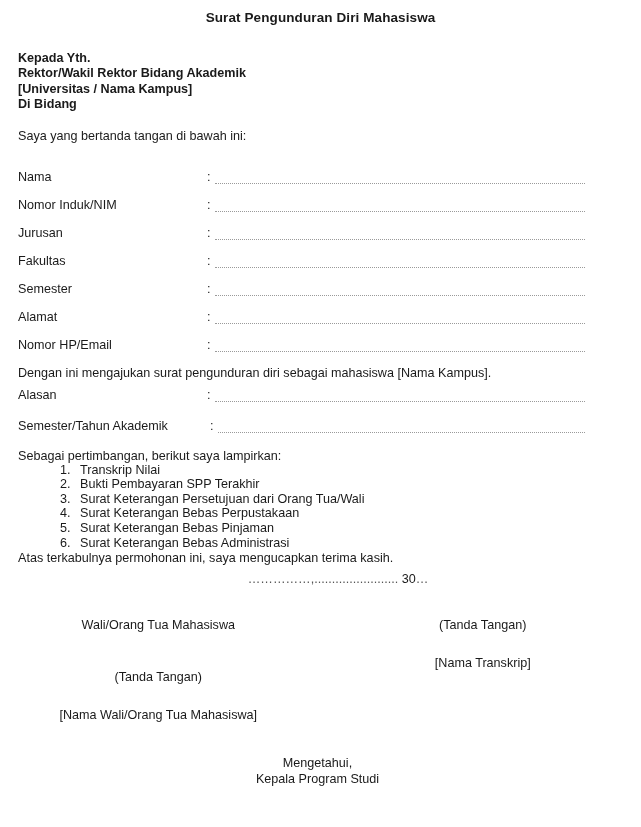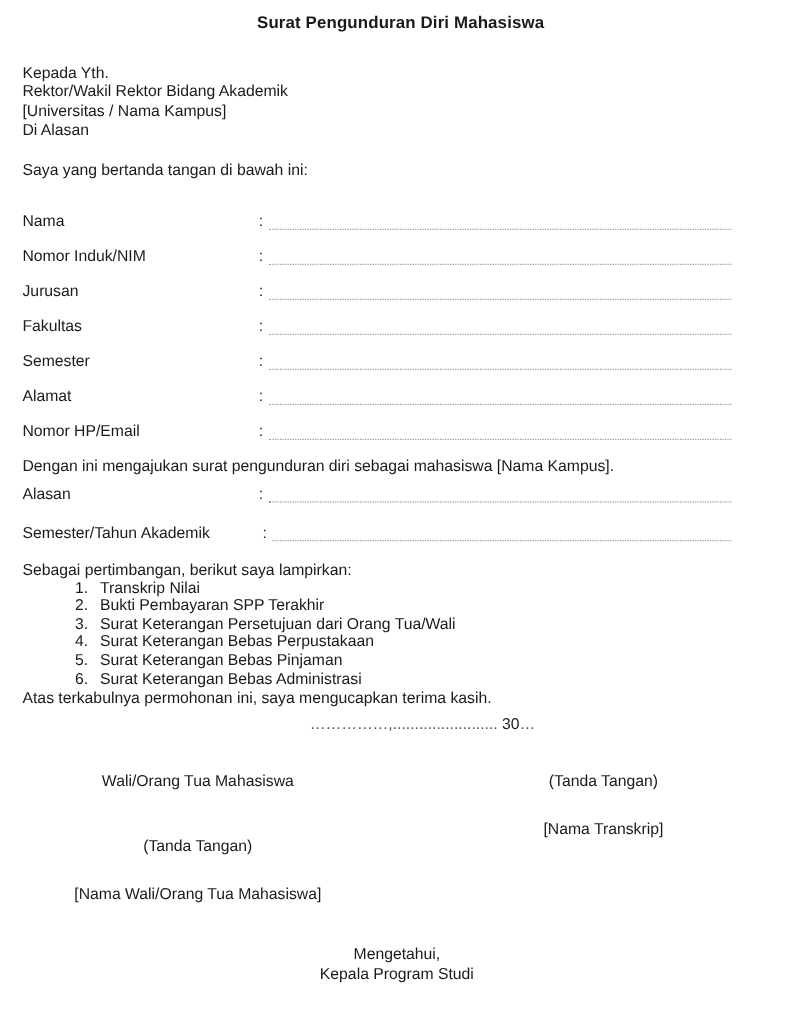--- a/index.html
+++ b/index.html
@@ -29,21 +29,21 @@
     font-size: 13.5px;
     letter-spacing: 0.1px;
     margin: 0;
     padding-top: 10px;
   }
   .addressee {
     margin-top: 26px;
     font-size: 12.6px;
     line-height: 15.4px;
   }
-  .addressee div { white-space: nowrap; }
+  .addressee div { white-space: nowrap; font-weight: bold; }
 
   .intro {
     margin-top: 16px;
     font-size: 12.6px;
   }
 
   .fields {
     margin-top: 13px;
   }
   .field-row {
@@ -137,21 +137,21 @@
 <body>
 
 <div class="page">
 
   <h1 class="doc-title">Surat Pengunduran Diri Mahasiswa</h1>
 
   <div class="addressee">
     <div>Kepada Yth.</div>
     <div>Rektor/Wakil Rektor Bidang Akademik</div>
     <div>[Universitas / Nama Kampus]</div>
-    <div>Di Alasan</div>
+    <div>Di Bidang</div>
   </div>
 
   <div class="intro">Saya yang bertanda tangan di bawah ini:</div>
 
   <div class="fields">
 
     <div class="field-row">
       <span class="field-label">Nama</span>
       <span class="field-colon">:</span>
       <span class="dots"></span>

